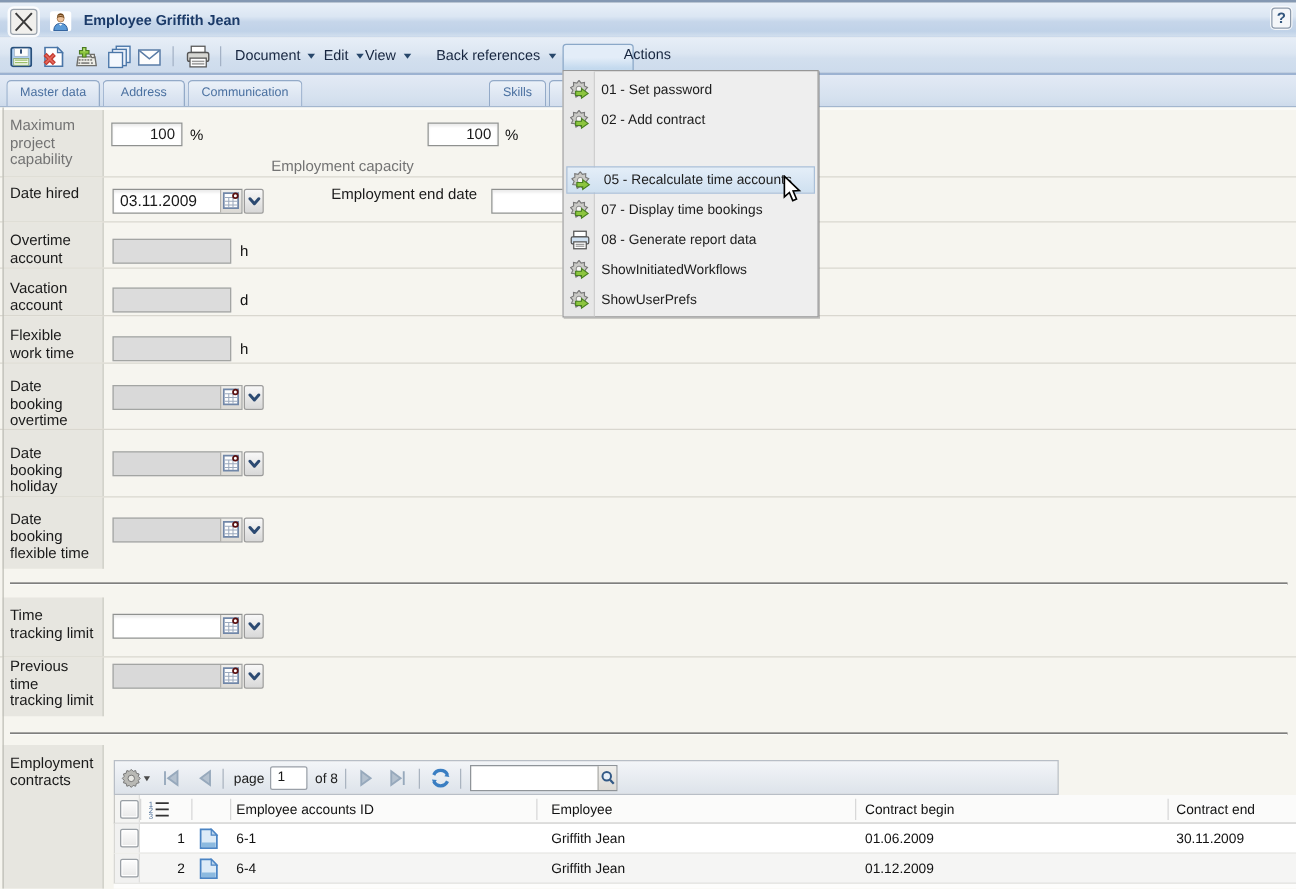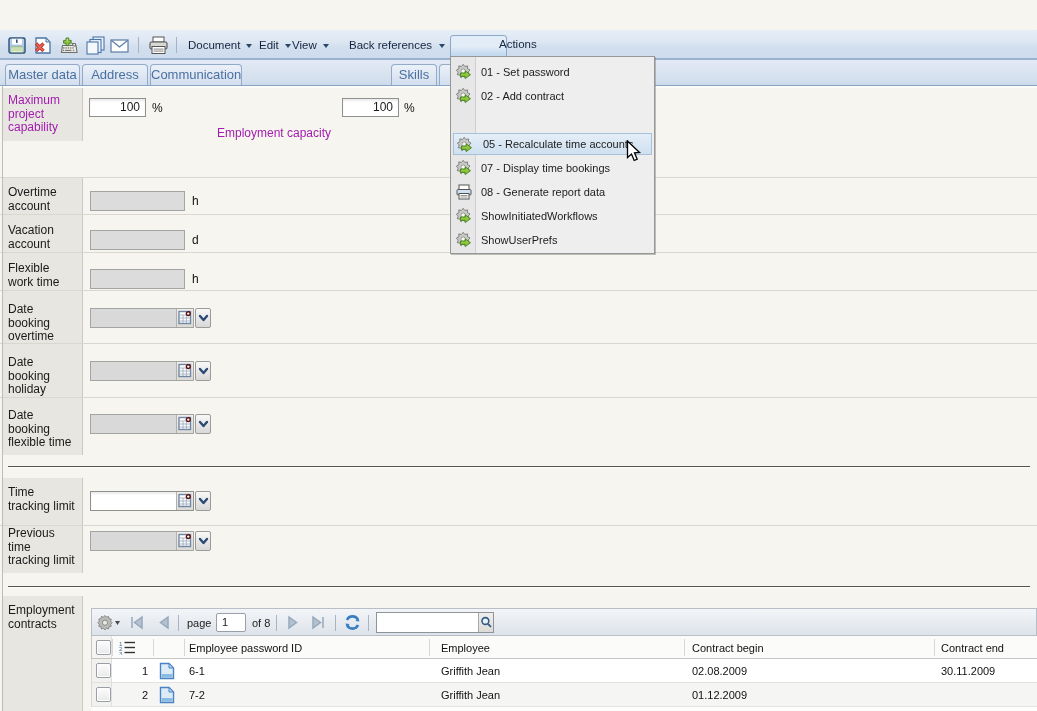--- a/index.html
+++ b/index.html
@@ -28,44 +28,44 @@
 .menulabel{position:absolute;top:9px;font-size:11.5px;color:#16253f;white-space:nowrap;}
 .caret{display:inline-block;width:0;height:0;border-left:3.5px solid transparent;border-right:3.5px solid transparent;border-top:4px solid #27476b;vertical-align:1px;margin-left:6px;}
 .actbtn{position:absolute;left:450px;top:5px;width:57px;height:36px;
   background:linear-gradient(#e3edf8 30%,#c3d9ee 55%,#cfe1f2);border:1px solid #8aa8c8;border-radius:3px;
   font-size:11.5px;color:#16253f;text-align:center;line-height:17px;padding-left:48px;}
 
 
 .tabbar{position:absolute;left:0;top:60px;width:1037px;height:26px;background:linear-gradient(#e3eaf5,#d4e0ee 80%,#cddaeb);border-bottom:1px solid #8aa4c4;}
 .tab{position:absolute;top:4px;height:21px;border:1px solid #93aac8;border-bottom:none;
   border-radius:4px 4px 0 0;background:linear-gradient(#ebf1f8,#d3deee);
-  color:#4a70a0;font-size:13px;text-align:center;line-height:19px;white-space:nowrap;}
+  color:#4a70a0;font-size:10px;text-align:center;line-height:19px;white-space:nowrap;}
 .tab.active{top:3px;height:23px;background:linear-gradient(#ffffff,#f4f8fc 70%,#e9f0f8);
   color:#1d3d6f;font-weight:bold;line-height:21px;z-index:2;}
 
 
 .content{position:absolute;left:0;top:86px;width:1037px;height:625px;background:#f6f5ef;}
 .frow{position:absolute;left:0;width:1037px;border-top:1px solid #d9d7cf;}
 .frow .lblcell{position:absolute;left:2px;top:0;width:81px;height:100%;background:#e7e6e0;border-right:1px solid #cccbc3;}
 .lbl{position:absolute;left:8px;font-size:12px;line-height:13.7px;color:#1a1a1a;}
-.lbl.red{color:#a21caf;}
+.lbl.red{color:#737373;}
 .tin{position:absolute;border:1px solid #8f918f;background:#fff;font-size:12px;box-shadow:inset 0 2px 2px rgba(0,0,0,.08);}
 .tin.num{text-align:right;padding-right:5px;line-height:18px;}
 .tin.gray{background:#dcdcdc;box-shadow:none;border-color:#a3a5a3;}
 .unit{position:absolute;font-size:12px;color:#111;}
 .datefield{position:absolute;height:20px;border:1px solid #8f918f;background:#fff;box-shadow:inset 0 2px 2px rgba(0,0,0,.08);}
 .datefield.gray{background:#d9d9d9;box-shadow:none;border-color:#a3a5a3;}
 .datefield .txt{position:absolute;left:5px;top:2px;font-size:12.5px;}
 .calbtn{position:absolute;right:0;top:0;width:17px;height:18px;background:linear-gradient(#f0efec,#dcdad5);border-left:1px solid #b3b1ac;}
 .arrbtn{position:absolute;width:16px;height:20px;background:linear-gradient(#f8f8f8,#d8d8d8);border:1px solid #9b9b9b;border-radius:2px;}
 .chev{position:absolute;left:2px;top:3px;}
 .hrline{position:absolute;left:8px;width:1022px;height:2px;background:#565656;border-bottom:1px solid #fbfbf8;}
 
 
-.gtoolbar{position:absolute;left:91px;top:522px;width:946px;height:28px;
+.gtoolbar{position:absolute;left:91px;top:522px;width:756px;height:28px;
   background:linear-gradient(#f3f5f8,#dde3ea);border:1px solid #b8bec6;}
 .gsep{position:absolute;top:6px;width:1px;height:16px;background:#aab4c0;}
 .gtxt{position:absolute;top:8px;font-size:11px;color:#222;}
 .pagein{position:absolute;left:124px;top:4px;width:30px;height:19px;border:1px solid #9aa0a8;border-radius:2px;background:#fff;font-size:11px;padding:2px 0 0 5px;}
 .searchin{position:absolute;left:284px;top:3px;width:118px;height:21px;border:1px solid #8f9499;background:#fff;}
 .searchbtn{position:absolute;right:0;top:0;width:15px;height:19px;background:linear-gradient(#f0efec,#dddbd6);border-left:1px solid #a8a8a4;}
 .ghead{position:absolute;left:91px;top:550px;width:946px;height:23px;background:#fbfbfa;border-bottom:1px solid #c4c4c2;border-left:1px solid #c8c8c4;font-size:11px;color:#111;}
 .grow{position:absolute;left:91px;width:946px;height:24px;background:#fff;font-size:11px;color:#111;border-bottom:1px solid #e2e2e0;border-left:1px solid #d8d8d4;}
 .grow.alt{background:#f5f5f4;}
 .gcolsep{position:absolute;top:3px;width:1px;height:17px;background:#d8d8d8;}
@@ -79,20 +79,38 @@
 .mitem{position:absolute;left:1px;width:159px;height:24px;font-size:11px;color:#1c1c1c;line-height:24px;white-space:nowrap;}
 .mitem .mtxt{position:absolute;left:29px;top:0;}
 .mitem.hl{background:linear-gradient(#e4eef8,#cfe0f0);border:1px solid #a9c0da;left:2px;width:199px;height:22px;line-height:20px;}
 .micon{position:absolute;left:4px;top:4px;width:16px;height:16px;}
 .mitem.hl .micon{left:3px;top:3px;}
 </style>
 </head>
 <body>
 <div id="app">
 
+  <div class="titlebar">
+    <div class="xbtn">
+      <svg width="20" height="19" viewBox="0 0 20 19">
+          <path d="M3.5 2.5 L16.5 16.5 M16.5 2.5 L3.5 16.5" stroke="#3c3c3c" stroke-width="1.6"></path>
+        </svg>
+    </div>
+    <div class="personbox">
+      <svg width="17" height="16" viewBox="0 0 17 16">
+        <circle cx="8.5" cy="5.8" r="2.8" fill="#edc29c" stroke="#8a5a28" stroke-width=".5"></circle>
+        <path d="M5.7 6 a2.8 2.8 0 0 1 5.6 -.4 q.3-2.8-1.4-3.6 q-1.3-.6-2.9-.1 q-1.7.8-1.3 4.1z" fill="#6e4418"></path>
+        <path d="M5.7 5.2 q2.8-1.2 5.6 0 l0 -.8 q-2.8-1.4-5.6 0z" fill="#6e4418"></path>
+        <path d="M3 15.5 q.3-5.8 5.5-5.8 q5.2 0 5.5 5.8z" fill="#5b9bd8" stroke="#2a5a96" stroke-width=".8"></path>
+        <path d="M6.8 9.9 l1.7 1.6 1.7-1.6z" fill="#fff"></path>
+      </svg>
+    </div>
+    <div class="title">Employee Griffith Jean</div>
+    <div class="helpbtn">?</div>
+  </div>
 
   <div class="toolbar">
     <svg class="abs" style="left:8px;top:7px" width="18" height="17" viewBox="0 0 18 17">
       <rect x="1" y="1" width="16" height="15" rx="1.5" fill="#aecdf0" stroke="#28507c" stroke-width="1.4"></rect>
       <rect x="3.5" y="1.8" width="11" height="6.2" fill="#fdfdfd" stroke="#9ab" stroke-width=".5"></rect>
       <rect x="8" y="2.5" width="1.6" height="3.4" fill="#334f77"></rect>
       <rect x="3" y="9.8" width="12" height="5.4" fill="#f6faf0" stroke="#8aa86a" stroke-width=".7"></rect>
       <line x1="4" y1="11" x2="14" y2="11" stroke="#9cc06a" stroke-width="1"></line>
       <line x1="4" y1="13" x2="14" y2="13" stroke="#9cc06a" stroke-width="1"></line>
     </svg>
@@ -158,20 +176,39 @@
     <div class="frow" style="top:2px;height:53px;border-top:none;">
       <div class="lblcell"></div>
       <div class="lbl red" style="top:6px;">Maximum<br>project<br>capability</div>
       <div class="tin num" style="left:89px;top:10px;width:57px;height:19px;line-height:17px;">100</div>
       <div class="unit" style="left:152px;top:13px;">%</div>
       <div class="lbl red" style="left:217px;top:7px;margin-top:32px;">Employment capacity</div>
       <div class="tin num" style="left:342px;top:10px;width:57px;height:19px;line-height:17px;">100</div>
       <div class="unit" style="left:404px;top:13px;">%</div>
     </div>
 
+    <div class="frow" style="top:55px;height:36px;">
+      <div class="lblcell"></div>
+      <div class="lbl" style="top:6px;">Date hired</div>
+      <div class="datefield" style="left:90px;top:9px;width:104px;">
+        <div class="txt">03.11.2009</div>
+        <div class="calbtn"><svg width="14" height="15" viewBox="0 0 14 15" style="margin:1px 0 0 1px">
+          <rect x="1" y="1.5" width="11.5" height="12" fill="#fdfdfd" stroke="#7187a8" stroke-width="1.4"></rect>
+          <path d="M1.8 5 h10 M5 5 v8 M8.4 5 v8 M1.8 8 h10 M1.8 11 h10" stroke="#9aa8bc" stroke-width=".8"></path>
+          <circle cx="10.3" cy="3.6" r="1.9" fill="#fff" stroke="#5a1010" stroke-width="1.4"></circle>
+        </svg></div>
+      </div>
+      <div class="arrbtn" style="left:195px;top:9px;">
+          <svg class="chev" width="11" height="12" viewBox="0 0 11 12">
+            <path d="M2 4 L5.5 8 L9 4" fill="none" stroke="#2c4a72" stroke-width="2.4" stroke-linecap="round" stroke-linejoin="round"></path>
+          </svg>
+        </div>
+      <div class="lbl" style="left:265px;top:7px;">Employment end date</div>
+      <div class="datefield" style="left:393px;top:9px;width:104px;"></div>
+    </div>
 
     <div class="frow" style="top:91px;height:37px;">
       <div class="lblcell"></div>
       <div class="lbl" style="top:8px;">Overtime<br>account</div>
       <div class="tin gray" style="left:90px;top:13px;width:95px;height:20px;"></div>
       <div class="unit" style="left:192px;top:16px;">h</div>
     </div>
 
     <div class="frow" style="top:128px;height:38px;">
       <div class="lblcell"></div>
@@ -334,51 +371,51 @@
             <line x1="5.5" y1="7.5" x2="16" y2="7.5"></line>
             <line x1="5.5" y1="12.5" x2="16" y2="12.5"></line>
           </g>
       </svg>
       <div class="gcolsep" style="left:20px"></div>
       <div class="gcolsep" style="left:61px"></div>
       <div class="gcolsep" style="left:92px"></div>
       <div class="gcolsep" style="left:337px"></div>
       <div class="gcolsep" style="left:592px"></div>
       <div class="gcolsep" style="left:842px"></div>
-      <div class="abs" style="left:97px;top:6px;">Employee password ID</div>
+      <div class="abs" style="left:97px;top:6px;">Employee accounts ID</div>
       <div class="abs" style="left:349px;top:6px;">Employee</div>
       <div class="abs" style="left:600px;top:6px;">Contract begin</div>
       <div class="abs" style="left:849px;top:6px;">Contract end</div>
     </div>
 
     <div class="grow" style="top:573px;">
       <div class="cbcol"></div>
       <div class="cb" style="left:4px;top:4px;"></div>
       <div class="abs" style="left:40px;top:6px;width:16px;text-align:right;">1</div>
       <svg class="abs" style="left:67px;top:3px" width="16" height="18" viewBox="0 0 16 18">
         <path d="M1.5 1.5 h8.5 l4.5 4.5 v10.5 h-13z" fill="#ddebf7" stroke="#4a84c4" stroke-width="1.4"></path>
         <path d="M10 1.5 l4.5 4.5 h-4.5z" fill="#b8d4ec" stroke="#4a84c4" stroke-width="1"></path>
         <rect x="2.5" y="12" width="11" height="3.6" fill="#8cbae0"></rect>
       </svg>
       <div class="abs" style="left:97px;top:6px;">6-1</div>
       <div class="abs" style="left:349px;top:6px;">Griffith Jean</div>
-      <div class="abs" style="left:600px;top:6px;">02.08.2009</div>
+      <div class="abs" style="left:600px;top:6px;">01.06.2009</div>
       <div class="abs" style="left:849px;top:6px;">30.11.2009</div>
     </div>
     <div style="position:absolute;left:91px;top:621px;width:946px;height:4px;background:#fdfdfc;"></div>
     <div class="grow alt" style="top:597px;">
       <div class="cbcol"></div>
       <div class="cb" style="left:4px;top:4px;"></div>
       <div class="abs" style="left:40px;top:6px;width:16px;text-align:right;">2</div>
       <svg class="abs" style="left:67px;top:3px" width="16" height="18" viewBox="0 0 16 18">
         <path d="M1.5 1.5 h8.5 l4.5 4.5 v10.5 h-13z" fill="#ddebf7" stroke="#4a84c4" stroke-width="1.4"></path>
         <path d="M10 1.5 l4.5 4.5 h-4.5z" fill="#b8d4ec" stroke="#4a84c4" stroke-width="1"></path>
         <rect x="2.5" y="12" width="11" height="3.6" fill="#8cbae0"></rect>
       </svg>
-      <div class="abs" style="left:97px;top:6px;">7-2</div>
+      <div class="abs" style="left:97px;top:6px;">6-4</div>
       <div class="abs" style="left:349px;top:6px;">Griffith Jean</div>
       <div class="abs" style="left:600px;top:6px;">01.12.2009</div>
     </div>
   </div>
 
   <div class="menu">
     <div class="menugutter"></div>
     <div class="mitem" style="top:3px;">
         <svg class="micon" viewBox="0 0 16 16">
           <use href="#gear"></use>

